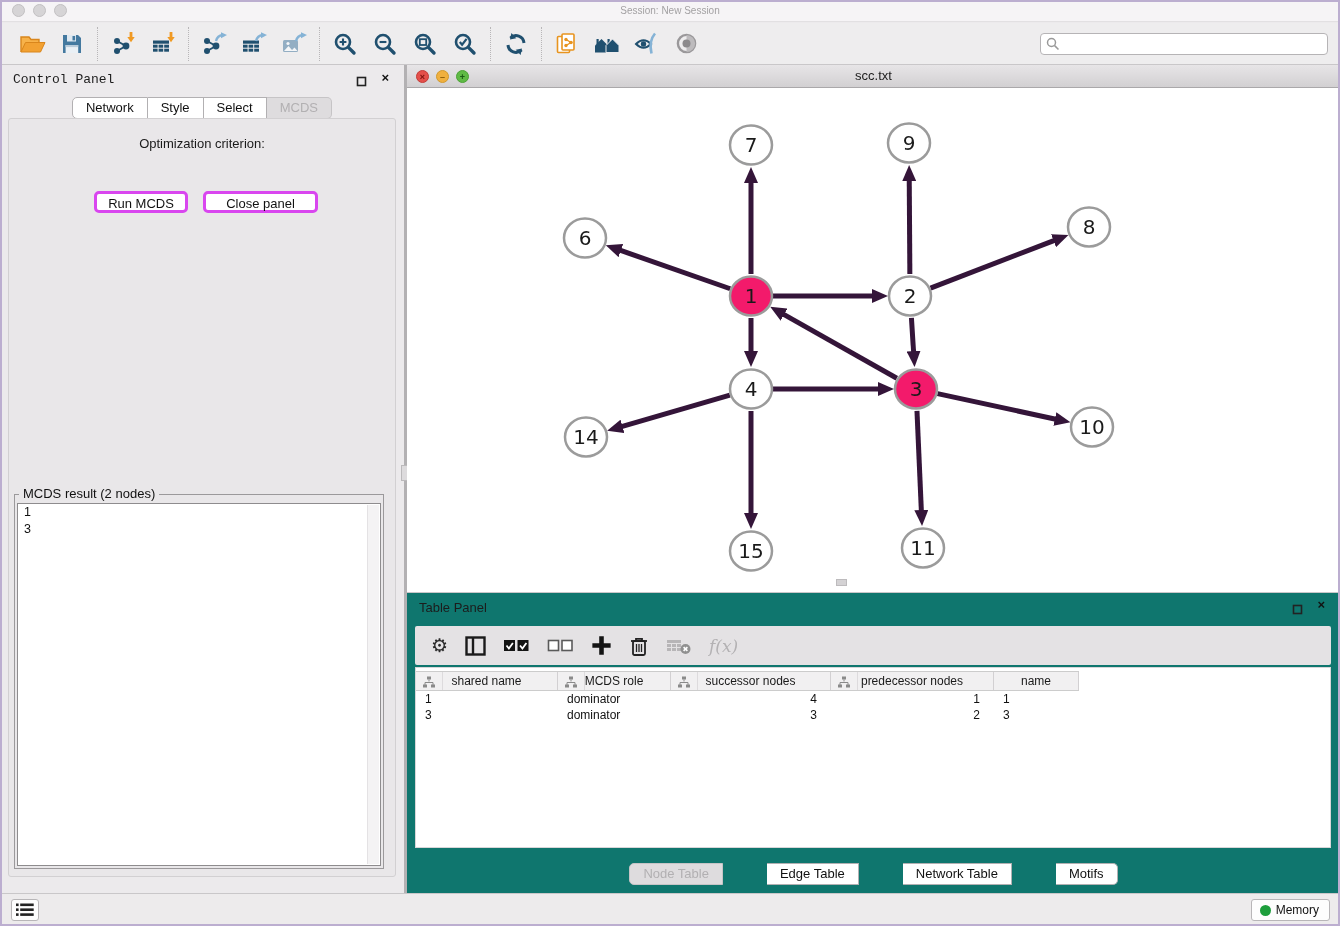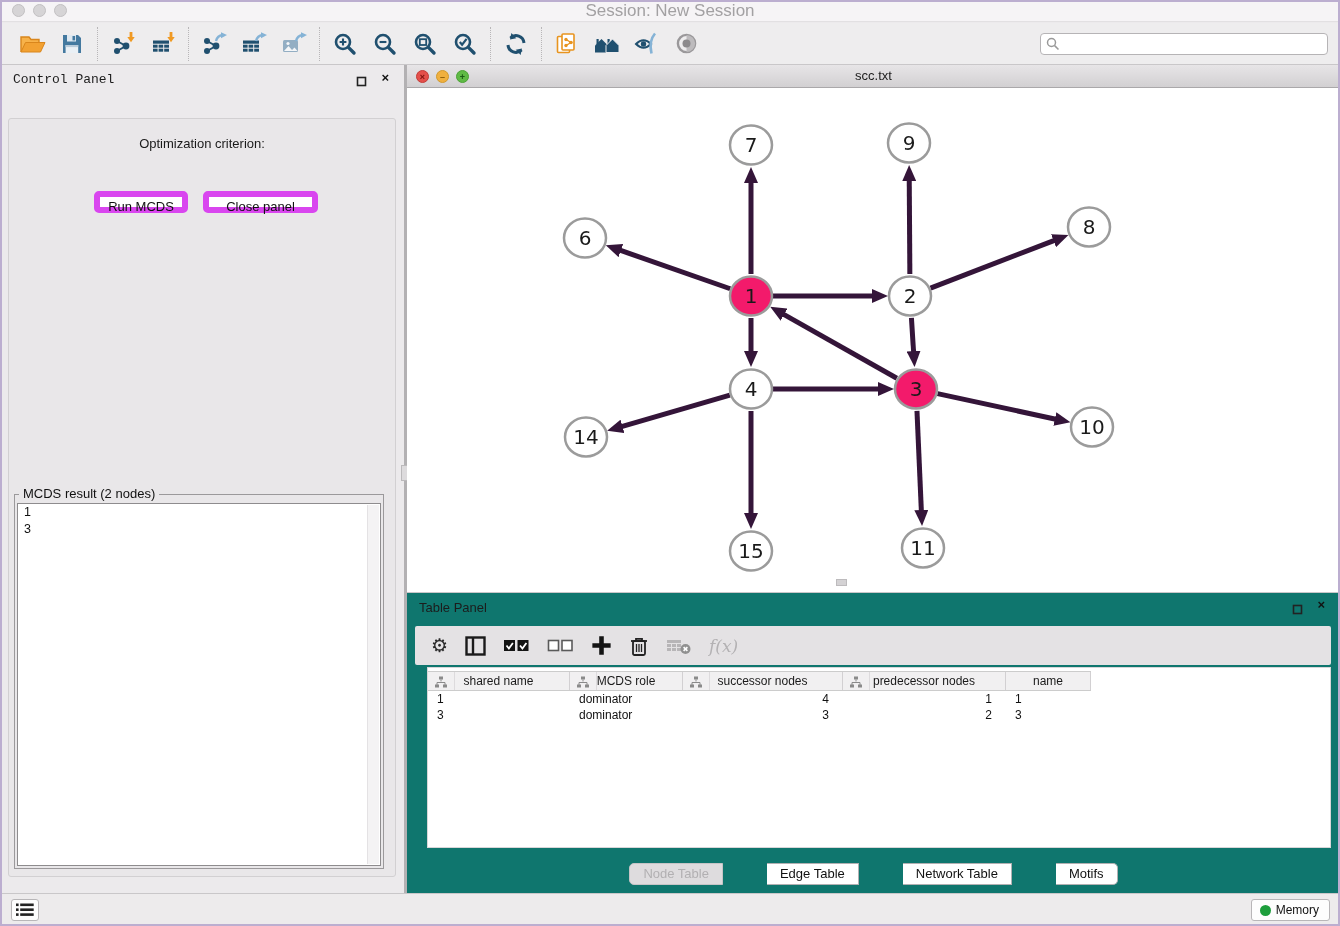--- a/index.html
+++ b/index.html
@@ -10,21 +10,21 @@
   .frame-edge { position:absolute; background:#bcaed0; z-index:99; pointer-events:none; }
   .fe-top { top:0; left:0; right:0; height:2px; }
   .fe-left { top:0; left:0; bottom:0; width:2px; }
   .fe-right { top:0; right:0; bottom:0; width:2px; }
   .fe-bottom { bottom:0; left:0; right:0; height:2px; }
 
   
   .titlebar { position:absolute; top:0; left:0; right:0; height:22px; background:#f6f4f6; border-bottom:1px solid #e2e0e2; }
   .traffic-inactive { position:absolute; left:12px; top:4px; display:flex; gap:8px; }
   .tl-gray { width:13px; height:13px; border-radius:50%; background:#d6d4d6; border:1px solid #c2c0c2; }
-  .title-text { text-align:center; font-size:17px; color:#a3a1a3; line-height:21px; }
+  .title-text { text-align:center; font-size:10px; color:#a3a1a3; line-height:21px; }
 
   
   .toolbar { position:absolute; top:23px; left:0; right:0; height:42px; background:#eeedee; border-bottom:1px solid #c9c7c9; display:flex; align-items:center; padding:0 12px; }
   .tb-btn { width:40px; height:36px; display:flex; align-items:center; justify-content:center; cursor:default; }
   .tb-sep { width:0; height:34px; border-left:1px dotted #b8b6b8; margin:0 5px; }
   .search-box { margin-left:auto; width:288px; height:22px; background:#fff; border:1px solid #b6b4b6; border-radius:4px; display:flex; align-items:center; padding:0 5px; }
   .search-box input { border:none; outline:none; flex:1; font-size:12px; font-family:"Liberation Sans",sans-serif; background:transparent; }
 
   
   .control-panel { position:absolute; left:0; top:65px; width:404px; height:828px; background:#eceaec; }
@@ -34,21 +34,21 @@
   .close-btn { position:absolute; top:5px; font-size:13px; font-weight:bold; color:#111; line-height:16px; }
   .cp-tabs { position:absolute; top:32px; left:0; right:0; display:flex; justify-content:center; }
   .tab-btn { height:22px; padding:0 13px; font-size:13px; background:#fff; border:1px solid #b2b0b2; border-left:none; line-height:20px; color:#111; }
   .tab-btn:first-child { border-left:1px solid #b2b0b2; border-radius:5px 0 0 5px; }
   .tab-btn:last-child { border-radius:0 5px 5px 0; }
   .tab-btn.active { background:#dedcde; color:#b2b0b2; border-color:#c6c4c6; }
   .cp-inner { position:absolute; left:8px; right:8px; top:53px; bottom:16px; background:#e9e7e9; border:1px solid #d2d0d2; border-radius:3px; }
   .opt-label { position:absolute; top:71px; left:0; right:0; text-align:center; font-size:13px; color:#1a1a1a; }
   .criterion-select { position:absolute; top:93px; left:44px; width:310px; height:22px; background:#fff; border:1px solid #b2b0b2; border-radius:5px; display:flex; align-items:center; padding:0 6px 0 10px; font-size:13px; color:#111; }
   .criterion-select .sel-text { flex:1; }
-  .cp-button { position:absolute; top:126px; height:22px; background:#fff; border:6px solid #d946ef; border-radius:5px; font-size:13px; color:#111; text-align:center; line-height:20px; }
+  .cp-button { position:absolute; top:126px; height:22px; background:#fff; border:3px solid #d946ef; border-radius:5px; font-size:13px; color:#111; text-align:center; line-height:20px; }
   .run-btn { left:94px; width:94px; }
   .closepanel-btn { left:203px; width:115px; }
   .result-group { position:absolute; left:14px; right:20px; top:429px; bottom:24px; border:1px solid #9b999b; }
   .result-legend { position:absolute; top:-9px; left:4px; background:#e9e7e9; padding:0 4px; font-size:13px; color:#111; }
   .result-box { position:absolute; left:2px; right:2px; top:8px; bottom:2px; background:#fff; border:1px solid #8e8c8e; }
   .result-scroll { position:absolute; top:1px; bottom:1px; right:1px; width:12px; background:#f4f3f4; border-left:1px solid #e4e2e4; }
   .result-line { font-size:12.5px; color:#111; padding-left:6px; line-height:17px; }
 
   
   .splitter { position:absolute; left:404px; top:65px; width:3px; height:828px; background:#b3b1b3; }
@@ -69,21 +69,21 @@
   .net-canvas svg { display:block; width:100%; height:100%; }
   .hscroll-thumb { position:absolute; left:429px; bottom:6px; width:11px; height:7px; background:#d4d2d4; border:1px solid #bdbbbd; }
 
   
   .table-panel { position:absolute; left:0; right:0; top:527px; bottom:0; background:#0f766e; border-top:1px solid #c9c7c9; }
   .tp-title { position:absolute; left:12px; top:7px; font-size:13px; color:#1c1c1c; }
   .tp-toolbar { position:absolute; left:8px; right:9px; top:33px; height:39px; background:#e4e2e4; border-radius:2px; display:flex; align-items:center; gap:17px; padding-left:16px; }
   .tp-icon { display:flex; align-items:center; justify-content:center; }
   .gear-glyph { font-size:19px; color:#2a2a2a; line-height:19px; }
   .fx-glyph { font-family:"DejaVu Serif", serif; font-style:italic; font-size:17px; color:#b3b1b3; }
-  .table-white { position:absolute; left:8px; right:9px; top:74px; bottom:45px; background:#fff; border:1px solid #d8d6d8; overflow:hidden;margin-left:12px; }
+  .table-white { position:absolute; left:8px; right:9px; top:74px; bottom:45px; background:#fff; border:1px solid #d8d6d8; overflow:hidden; }
   .thead { position:absolute; top:3px; left:0; height:20px; display:flex; border-top:1px solid #ccc; border-bottom:1px solid #ccc; background:#f1f0f1; }
   .th { position:relative; display:flex; align-items:center; justify-content:center; border-right:1px solid #d2d0d2; font-size:12px; color:#1a1a1a; }
   .th .tree-ic { position:absolute; left:7px; top:4px; }
   .th .th-sep { position:absolute; left:26px; top:0; bottom:0; width:1px; background:#dddbdd; }
   .trows { position:absolute; top:24px; left:0; right:0; }
   .trow { display:flex; height:16px; font-size:12px; color:#111; }
   .td { overflow:hidden; white-space:nowrap; }
   .td.l { text-align:left; padding-left:9px; }
   .td.r { text-align:right; padding-right:14px; }
   .tp-tabs { position:absolute; left:0; right:0; top:270px; display:flex; justify-content:center;gap:44px; }
@@ -288,20 +288,26 @@
 <div class="control-panel">
   <div class="cp-titlerow">
     <span class="cp-title">Control Panel</span>
     <span class="float-btn" style="right:36px;">
       <svg width="11" height="11" viewBox="0 0 11 11">
           <rect x="1.5" y="1.5" width="8" height="8" fill="none" stroke="#222" stroke-width="1.6"></rect>
         </svg>
     </span>
     <span class="close-btn" style="right:15px;">×</span>
   </div>
+  <div class="cp-tabs" id="cp-tabs">
+      <div class="tab-btn">Network</div>
+      <div class="tab-btn">Style</div>
+      <div class="tab-btn">Select</div>
+      <div class="tab-btn active">MCDS</div>
+    </div>
   <div class="cp-inner"></div>
   <div class="opt-label">Optimization criterion:</div>
   <div class="cp-button run-btn">Run MCDS</div>
   <div class="cp-button closepanel-btn">Close panel</div>
   <div class="result-group">
     <span class="result-legend">MCDS result (2 nodes)</span>
     <div class="result-box" id="result-box">
       <div class="result-scroll"></div>
     <div class="result-line">1</div>
         <div class="result-line">3</div>

